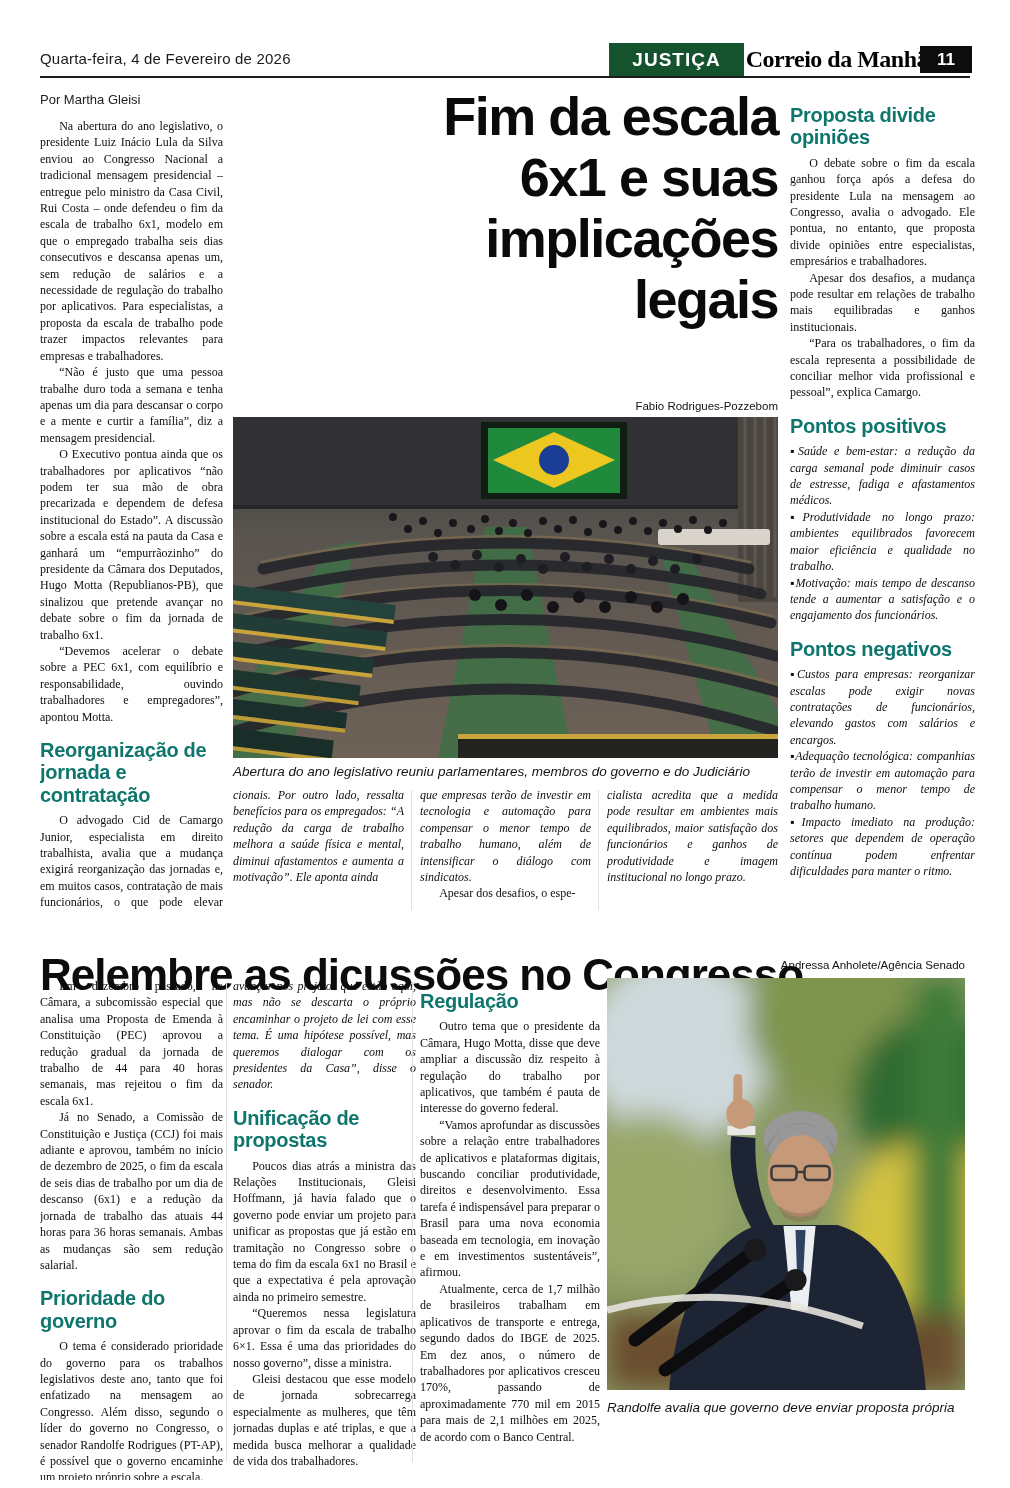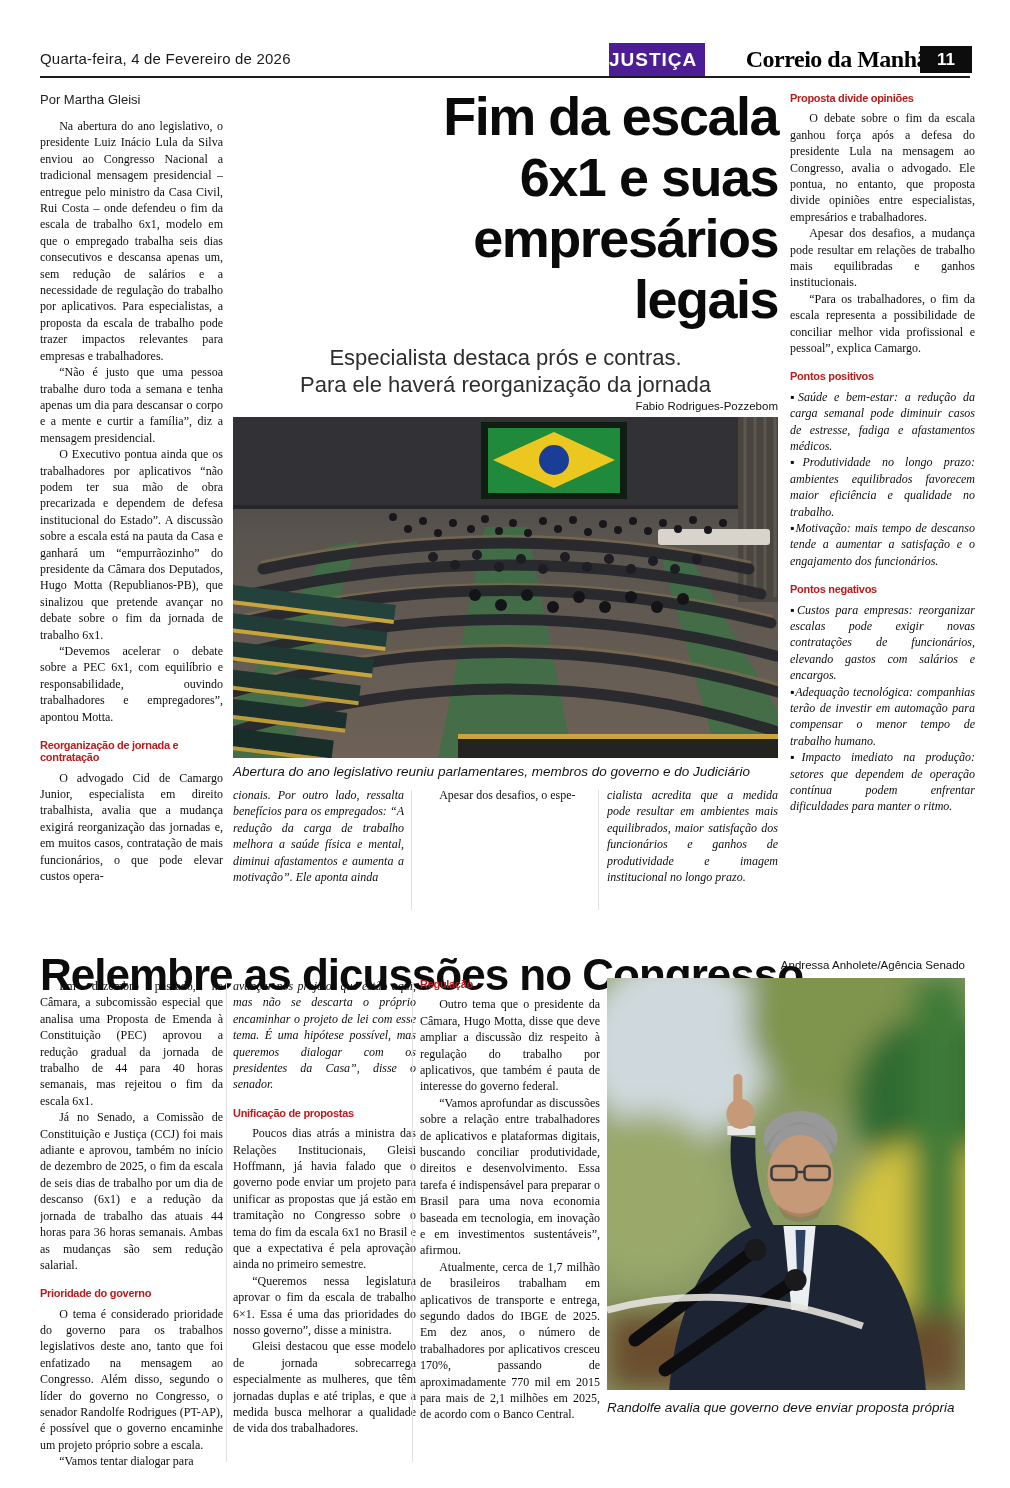--- a/index.html
+++ b/index.html
@@ -1,34 +1,34 @@
 <!DOCTYPE html>
 <html lang="pt-BR"><head>
 <meta charset="utf-8">
 <style>
   html,body{margin:0;padding:0;background:#e8e8e8;}
   .page{position:relative;width:1010px;height:1488px;background:#ffffff;overflow:hidden;margin:0 auto;
         font-family:"Liberation Serif",serif;color:#0d0d0d;}
   
   .header-date{position:absolute;left:40px;top:50px;font:15px "Liberation Sans",sans-serif;color:#1a1a1a;letter-spacing:.2px;}
-  .section-tag{position:absolute;left:609px;top:43px;width:96px;height:33px;background:#4c1d95;color:#fff;
-        font:700 19px/33px "Liberation Sans",sans-serif;text-align:left;letter-spacing:1px;}
+  .section-tag{position:absolute;left:609px;top:43px;width:135px;height:33px;background:#14532d;color:#fff;
+        font:700 19px/33px "Liberation Sans",sans-serif;text-align:center;letter-spacing:1px;}
   .paper-name{position:absolute;right:82px;top:44px;font:700 24px/30px "Liberation Serif",serif;color:#000;letter-spacing:-0.5px;}
   .page-num{position:absolute;right:38px;top:46px;width:52px;height:27px;background:#0d0d0d;color:#fff;
         font:700 17px/27px "Liberation Sans",sans-serif;text-align:center;}
   .top-rule{position:absolute;left:40px;top:76px;width:930px;height:2px;background:#1b1b1b;}
   .byline{position:absolute;left:40px;top:92px;font:13px "Liberation Sans",sans-serif;color:#222;}
   
   .col-left{position:absolute;left:40px;top:118px;width:183px;height:794px;overflow:hidden;}
   .col-right{position:absolute;left:790px;top:92px;width:185px;height:822px;overflow:hidden;}
   .bp{font-family:"Liberation Serif",serif;font-size:12px;line-height:16.4px;text-align:justify;
       text-indent:1.6em;margin:0;color:#0d0d0d;}
   .bp.ni{text-indent:0;font-style:italic;}
-  .col-head{font-family:"Liberation Sans",sans-serif;font-weight:700;font-size:11px;line-height:1.12;
-      letter-spacing:-0.3px;color:#b91c1c;margin:0 0 6px 0;}
+  .col-head{font-family:"Liberation Sans",sans-serif;font-weight:700;font-size:20px;line-height:1.12;
+      letter-spacing:-0.3px;color:#0f766e;margin:12px 0 6px 0;}
   .col-head.mt{margin-top:14px;}
   
   .headline{position:absolute;left:233px;top:86px;width:545px;text-align:right;
       font-family:"Liberation Sans",sans-serif;font-weight:700;font-size:54px;line-height:1.13;
       letter-spacing:-1.5px;color:#0a0a0a;}
   .subheadline{position:absolute;left:233px;top:344px;width:545px;text-align:center;
       font-family:"Liberation Sans",sans-serif;font-weight:400;font-size:22px;line-height:1.24;color:#2d2d2d;}
   .credit{font:11.5px "Liberation Sans",sans-serif;color:#111;text-align:right;}
   .credit1{position:absolute;left:233px;top:400px;width:545px;}
   .photo1{position:absolute;left:233px;top:417px;width:545px;height:341px;overflow:hidden;}
@@ -53,26 +53,22 @@
   <span class="header-date">Quarta-feira, 4 de Fevereiro de 2026</span>
   <span class="section-tag">JUSTIÇA</span>
   <span class="paper-name">Correio da Manhã</span>
   <span class="page-num">11</span>
   <div class="top-rule"></div>
   <span class="byline">Por Martha Gleisi</span>
 
   <div class="headline">
     <div>Fim da escala</div>
     <div>6x1 e suas</div>
-    <div>empresários</div>
+    <div>implicações</div>
     <div>legais</div>
-  </div>
-  <div class="subheadline">
-    <div>Especialista destaca prós e contras.</div>
-    <div>Para ele haverá reorganização da jornada</div>
   </div>
   <div class="credit credit1">Fabio Rodrigues-Pozzebom</div>
 
   <div class="photo1">
     <svg width="545" height="341" viewBox="0 0 545 341" preserveAspectRatio="none">
       <defs>
         <linearGradient id="g1" x1="0" y1="0" x2="0" y2="1">
           <stop offset="0" stop-color="#3c3b3e"></stop>
             <stop offset="0.35" stop-color="#59544e"></stop>
             <stop offset="1" stop-color="#6e6257"></stop>
@@ -201,20 +197,21 @@
     <p class="bp">O Executivo pontua ainda que os trabalhadores por aplicativos “não podem ter sua mão de obra precarizada e dependem de defesa institucional do Estado”. A discussão sobre a escala está na pauta da Casa e ganhará um “empurrãozinho” do presidente da Câmara dos Deputados, Hugo Motta (Republianos-PB), que sinalizou que pretende avançar no debate sobre o fim da jornada de trabalho 6x1.</p>
     <p class="bp">“Devemos acelerar o debate sobre a PEC 6x1, com equilíbrio e responsabilidade, ouvindo trabalhadores e empregadores”, apontou Motta.</p>
     <h3 class="col-head mt">Reorganização de jornada e contratação</h3>
     <p class="bp">O advogado Cid de Camargo Junior, especialista em direito trabalhista, avalia que a mudança exigirá reorganização das jornadas e, em muitos casos, contratação de mais funcionários, o que pode elevar custos opera-</p>
   </div>
 
   <div class="strip-col" style="left:233px;width:171px;">
     <p class="bp ni">cionais. Por outro lado, ressalta benefícios para os empregados: “A redução da carga de trabalho melhora a saúde física e mental, diminui afastamentos e aumenta a motivação”. Ele aponta ainda</p>
   </div>
   <div class="strip-col" style="left:420px;width:171px;">
+    <p class="bp ni">que empresas terão de investir em tecnologia e automação para compensar o menor tempo de trabalho humano, além de intensificar o diálogo com sindicatos.</p>
     <p class="bp">Apesar dos desafios, o espe-</p>
   </div>
   <div class="strip-col" style="left:607px;width:171px;">
     <p class="bp ni">cialista acredita que a medida pode resultar em ambientes mais equilibrados, maior satisfação dos funcionários e ganhos de produtividade e imagem institucional no longo prazo.</p>
   </div>
   <div class="vline" style="left:411px;top:790px;height:120px;"></div>
   <div class="vline" style="left:598px;top:790px;height:120px;"></div>
 
   <div class="col-right">
     <h3 class="col-head">Proposta divide opiniões</h3>

